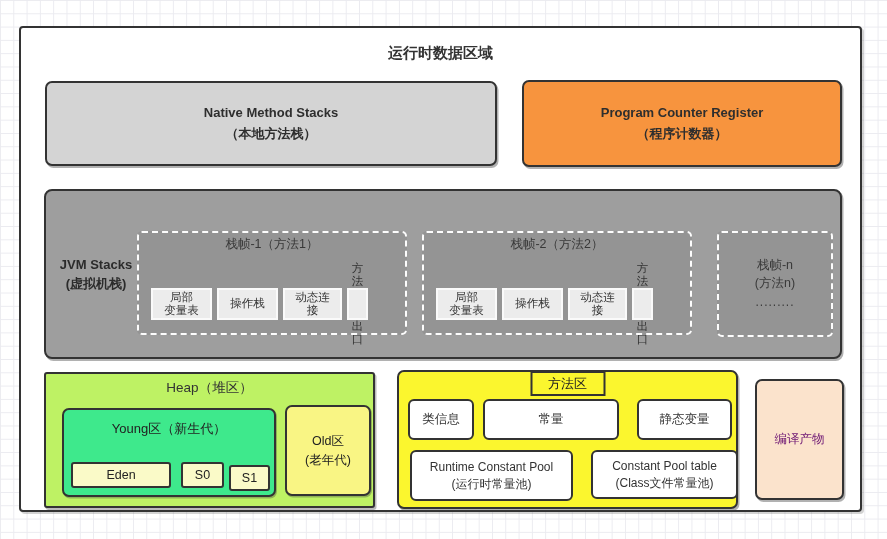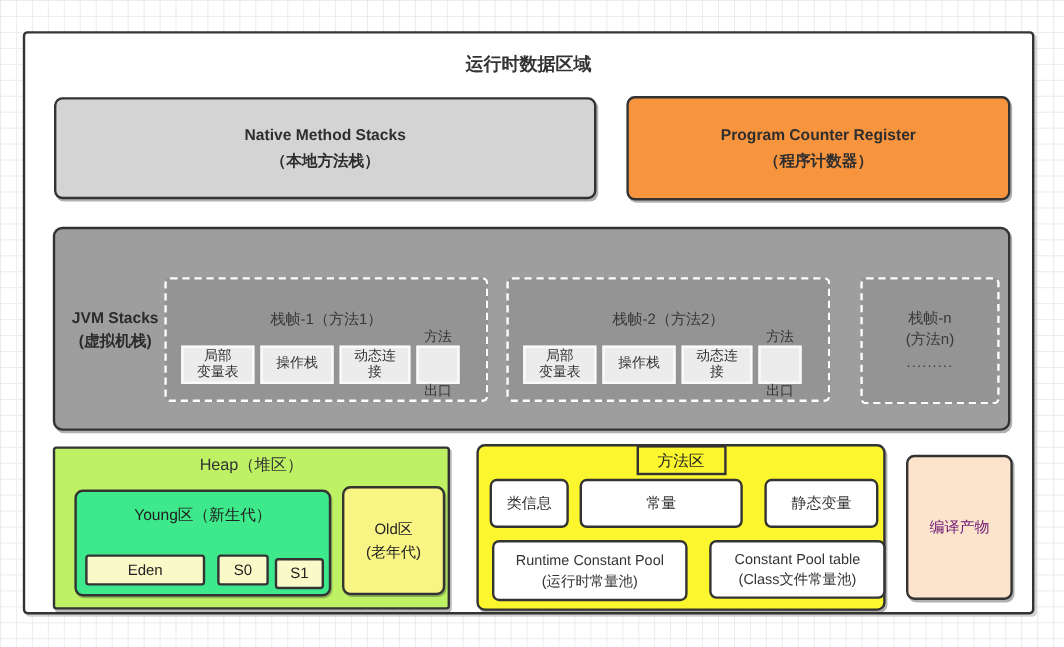--- a/index.html
+++ b/index.html
@@ -57,34 +57,34 @@
     box-shadow:none;
   }
   .frame-1{left:91px;width:270px;}
   .frame-2{left:376px;width:270px;}
   .frame-n{
     left:671px;width:116px;height:106px;
     display:flex;flex-direction:column;align-items:center;justify-content:center;
     font-size:12.5px;color:#3a3a3a;line-height:1.45;text-align:center;
   }
   .frame-title{
-    margin-top:25px;text-align:center;
+    margin-top:3px;text-align:center;
     font-size:12.5px;color:#383838;
   }
   .cells{
     position:absolute;left:12px;right:8px;bottom:13px;
     display:flex;gap:5px;
   }
   .cell{
     box-sizing:border-box;height:32px;
     background:#ececec;border:2px solid #fafafa;
     display:flex;flex-direction:column;align-items:center;justify-content:center;
     font-size:11.5px;color:#333;line-height:1.15;text-align:center;
   }
-  .c1{width:61px;}.c2{width:61px;}.c3{width:59px;}.c4{width:36px;gap:32px;}
+  .c1{width:61px;}.c2{width:61px;}.c3{width:59px;}.c4{width:21px;gap:32px;}
   .dots{letter-spacing:1px;font-size:12px;margin-top:2px;}
   .heap{
     left:23px;top:344px;width:331px;height:136px;
     background:#bef264;border-radius:3px;
     justify-content:flex-start;box-shadow:1.5px 2px 0 rgba(60,60,60,.35);
   }
   .heap-title{margin-top:5px;font-size:13.5px;color:#333;}
   .young{
     position:absolute;left:16px;top:34px;width:214px;height:89px;
     box-sizing:border-box;background:#3ee98c;

